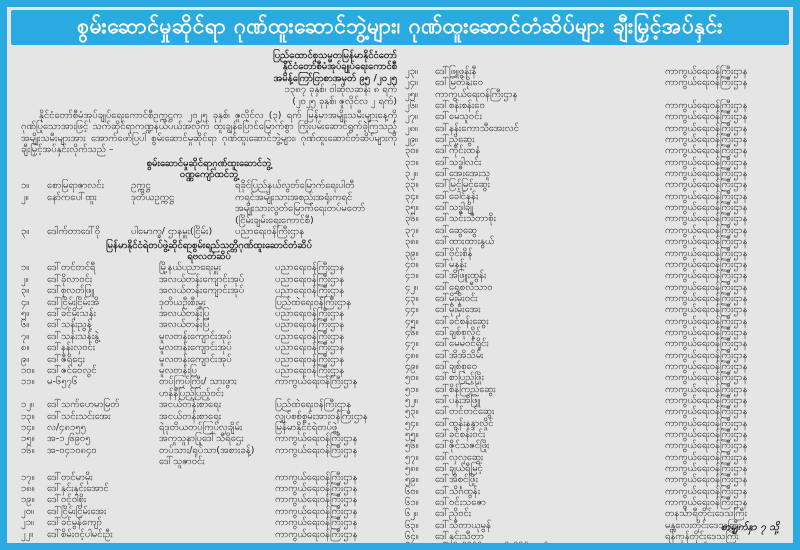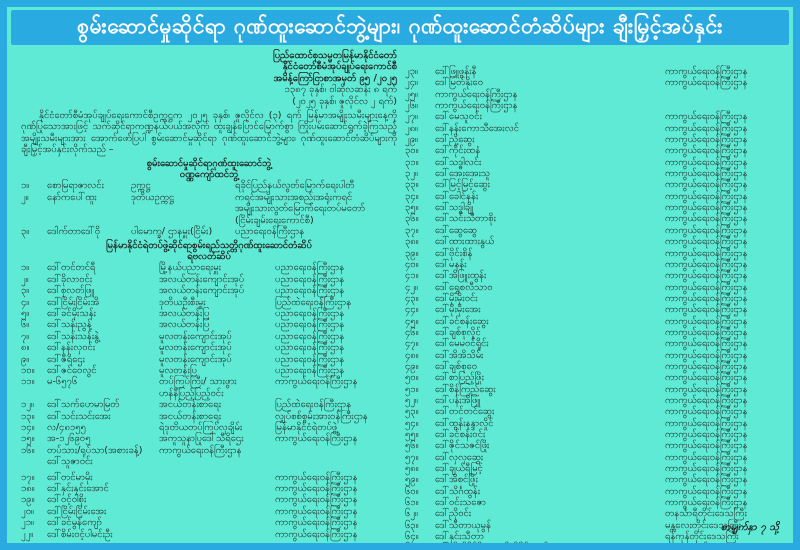--- a/index.html
+++ b/index.html
@@ -1,18 +1,18 @@
 <!DOCTYPE html>
 <html><head>
 <meta charset="utf-8">
 <style>
   html,body{margin:0;padding:0;}
   body{width:800px;height:550px;font-family:"DejaVu Sans",sans-serif;}
   .frame{position:relative;width:800px;height:550px;background:#29abe2;box-sizing:border-box;overflow:hidden;}
-  .page{position:absolute;left:7px;top:7px;right:7px;bottom:7px;background:#5eead4;overflow:hidden;}
+  .page{position:absolute;left:7px;top:7px;right:7px;bottom:7px;background:#e5e5e5;overflow:hidden;}
   .banner{position:absolute;left:4px;top:3px;right:4px;height:35px;background:#29abe2;border-radius:2px;
           display:flex;align-items:center;justify-content:center;}
   .banner span{color:#ffffff;font-weight:bold;font-size:21px;letter-spacing:0.5px;white-space:nowrap;}
   .col-left{position:absolute;left:14px;top:42px;width:376px;height:498px;color:#1c1c1c;font-size:9.5px;line-height:11.4px;overflow:hidden;}
   .col-right{position:absolute;left:398px;top:42px;width:390px;height:486px;color:#1c1c1c;font-size:9.5px;line-height:11.35px;overflow:hidden;margin-top:16px;}
   .doc-line{text-align:right;}
   .doc-line.b{font-weight:bold;}
   .para{margin-top:3px;text-align:justify;text-indent:18px;}
   .sec-title{text-align:center;font-weight:bold;margin-top:2px;}
   .sec-sub{text-align:center;font-weight:bold;}
@@ -157,20 +157,21 @@
             <span class="cell">မြန်မာနိုင်ငံရဲတပ်ဖွဲ့</span>
           </div>
           <div class="medal-row">
             <span class="cell">၁၅။</span>
             <span class="cell">အ-၁၂၆၉၀၅</span>
             <span class="cell">အကူသူနာပြုဒေါ်သီရိဌေး</span>
             <span class="cell">ကာကွယ်ရေးဝန်ကြီးဌာန</span>
           </div>
           <div class="medal-row">
             <span class="cell">၁၆။</span>
+            <span class="cell">အ-၀၄၁၀၈၄၀</span>
             <span class="cell">တပ်သား/ရုပ်သာ(အစားခန့်)
 ဒေါ်သူဇာဝင်း</span>
             <span class="cell">ကာကွယ်ရေးဝန်ကြီးဌာန</span>
           </div>
         </div>
       <div class="gap4"></div>
       <div>
           <div class="plain-row">
             <span class="cell">၁၇။</span>
             <span class="cell">ဒေါ်တင်မာမိုး</span>
@@ -215,20 +216,21 @@
             <span class="cell">၂၄။</span>
             <span class="cell">ဒေါ်မြတ်နိုးဝေ</span>
             <span class="cell">ကာကွယ်ရေးဝန်ကြီးဌာန</span>
           </div>
           <div class="right-row">
             <span class="cell">၂၅။</span>
             <span class="cell">ကာကွယ်ရေးဝန်ကြီးဌာန</span>
           </div>
           <div class="right-row">
             <span class="cell">၂၆။</span>
+            <span class="cell">ဒေါ်စန်းစန်းဝေ</span>
             <span class="cell">ကာကွယ်ရေးဝန်ကြီးဌာန</span>
           </div>
           <div class="right-row">
             <span class="cell">၂၇။</span>
             <span class="cell">ဒေါ်မေသူဝင်း</span>
             <span class="cell">ကာကွယ်ရေးဝန်ကြီးဌာန</span>
           </div>
           <div class="right-row">
             <span class="cell">၂၈။</span>
             <span class="cell">ဒေါ်နန်းကောသီအေးလင်</span>

